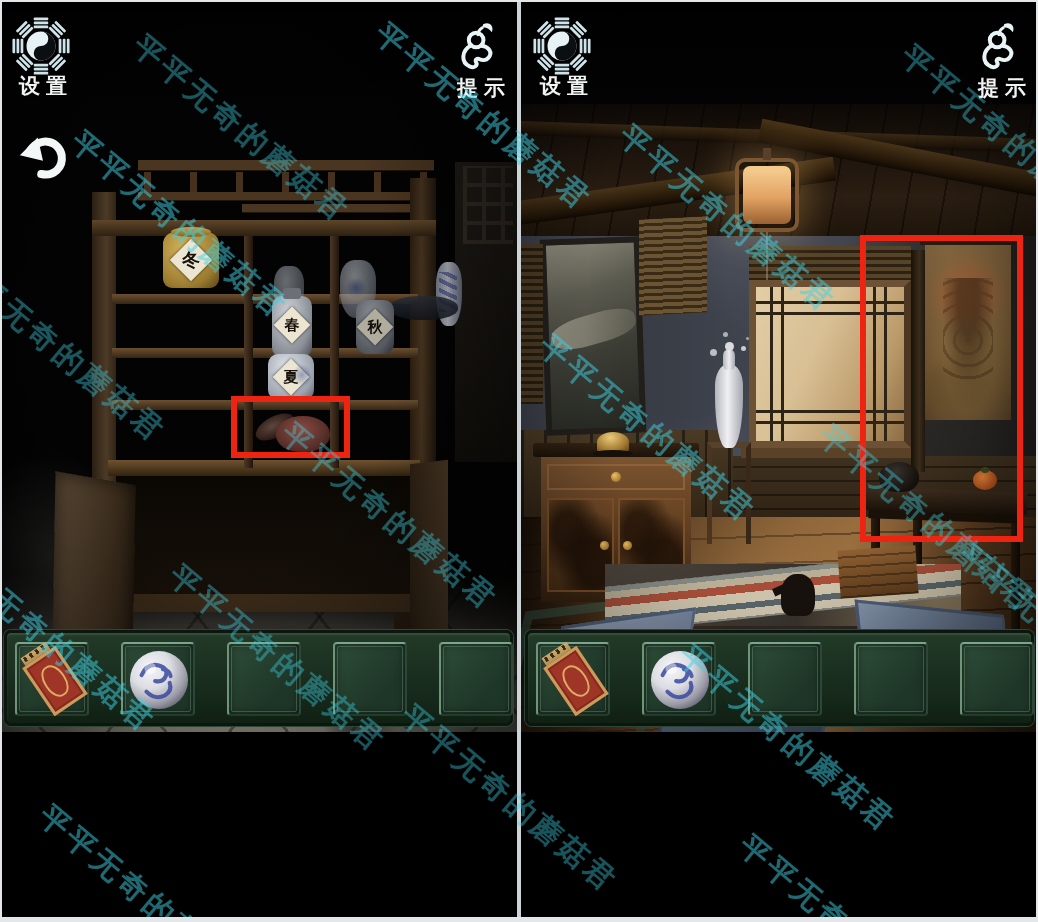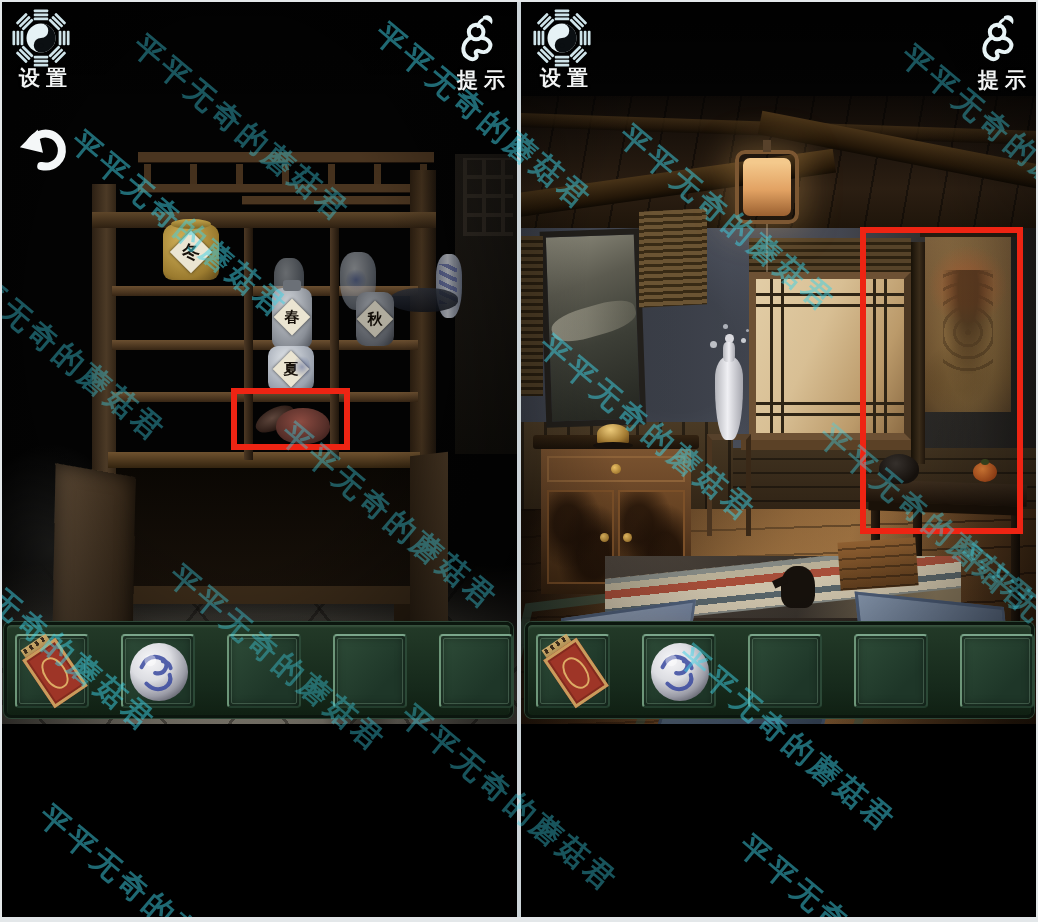--- a/index.html
+++ b/index.html
@@ -1,19 +1,19 @@
 <!DOCTYPE html>
 <html><head>
 <meta charset="utf-8">
 <style>
   html,body{margin:0;padding:0;background:#fff;}
   *{box-sizing:border-box;}
   .stage{position:relative;width:1038px;height:922px;background:#000;overflow:hidden;
          font-family:"DejaVu Sans","Liberation Sans",sans-serif;}
-  .panel{position:absolute;top:4px;width:517px;height:720px;overflow:hidden;background:#030303;text-decoration:underline;}
+  .panel{position:absolute;top:12px;width:517px;height:720px;overflow:hidden;background:#030303;text-decoration:underline;}
   #panel-left{left:0;}
   #panel-right{left:521px;}
   .divider{position:absolute;left:517px;top:0;width:4px;height:922px;background:#ccd4d8;z-index:46;}
   .frame{position:absolute;inset:0;border:2px solid #e3e7e9;border-bottom-width:5px;z-index:60;pointer-events:none;}
 
   
   .hud-label{position:absolute;color:#f2f4f4;font-weight:700;font-size:21px;letter-spacing:6px;
              text-indent:6px;text-align:center;width:70px;text-shadow:0 0 3px #000;z-index:31;}
   .hud-icon{position:absolute;z-index:31;cursor:pointer;}
   .back-btn{position:absolute;left:16px;top:122px;z-index:31;}

